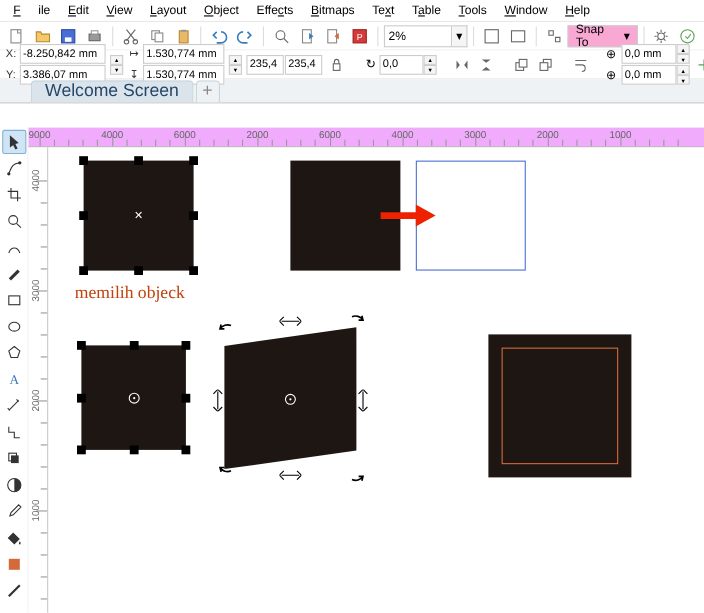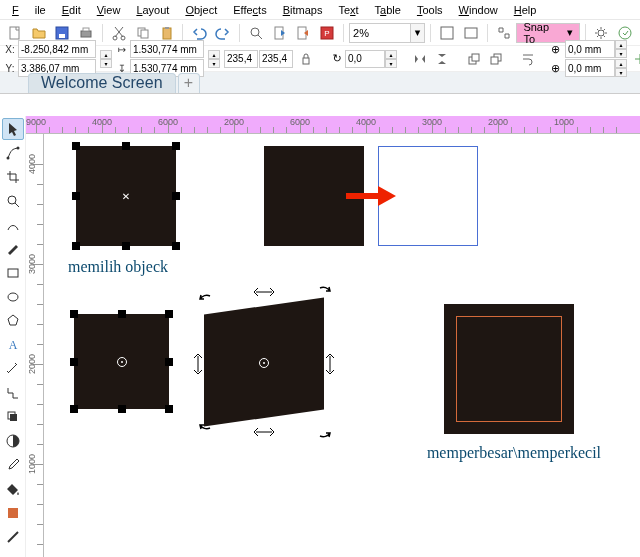--- a/index.html
+++ b/index.html
@@ -40,21 +40,21 @@
   .ruler-h .tick { position:absolute; bottom:0; width:1px; height:6px; background:#999; }
   .ruler-h .tick.major { height:10px; }
   .ruler-h .num { position:absolute; bottom:6px; font-size:9px; color:#666; transform:translateX(-50%); }
   .ruler-v .tick { position:absolute; right:0; height:1px; width:6px; background:#999; }
   .ruler-v .tick.major { width:10px; }
   .ruler-v .num { position:absolute; right:6px; font-size:9px; color:#666; writing-mode:vertical-rl; transform:translateY(-50%) rotate(180deg); }
   .canvas { position:absolute; left:44px; top:18px; right:0; bottom:0; background:#fff; overflow:hidden; }
   
   .sq { position:absolute; background:#1e1612; }
   .handle { position:absolute; width:8px; height:8px; background:#000; }
-  .caption { position:absolute; color:#0c4a6e; font-family: "Times New Roman", serif; font-size:16px; }
+  .caption { position:absolute; color:#c2410c; font-family: "Times New Roman", serif; font-size:16px; }
   .arrow-red { position:absolute; }
   .blue-rect { position:absolute; border:1px solid #4a6fd4; background:transparent; }
   
   .rotarrow { position:absolute; width:18px; height:18px; }
   .center-x { position:absolute; width:8px; height:8px; display:flex;align-items:center;justify-content:center; color:#fff; font-size:10px; }
   .center-o { position:absolute; width:10px; height:10px; border:1px solid #fff; border-radius:50%; }
   .center-o::after{content:"";position:absolute;left:3px;top:3px;width:2px;height:2px;background:#fff;border-radius:50%;}
   .skew { position:absolute; }
 </style>
 </head>
@@ -547,15 +547,14 @@
         <path d="M6 2v16M2 4l4-4 4 4M2 16l4 4 4-4" stroke="#000" fill="none"></path>
       </svg>
     <svg style="position:absolute;left:280px;top:220px" width="12" height="20">
         <path d="M6 2v16M2 4l4-4 4 4M2 16l4 4 4-4" stroke="#000" fill="none"></path>
       </svg>
     <div class="center-o" style="left:215px;top:224px"></div>
 
 
     <div class="sq" style="left:400px;top:170px;width:130px;height:130px"></div>
     <div style="position:absolute;left:412px;top:182px;width:106px;height:106px;border:1px solid #d46a3a"></div>
-    <div class="caption" style="left:370px;top:310px;text-align:center;width:200px">memperbesar\memperkecil</div>
   </div>
 </div>
 
 </body></html>

